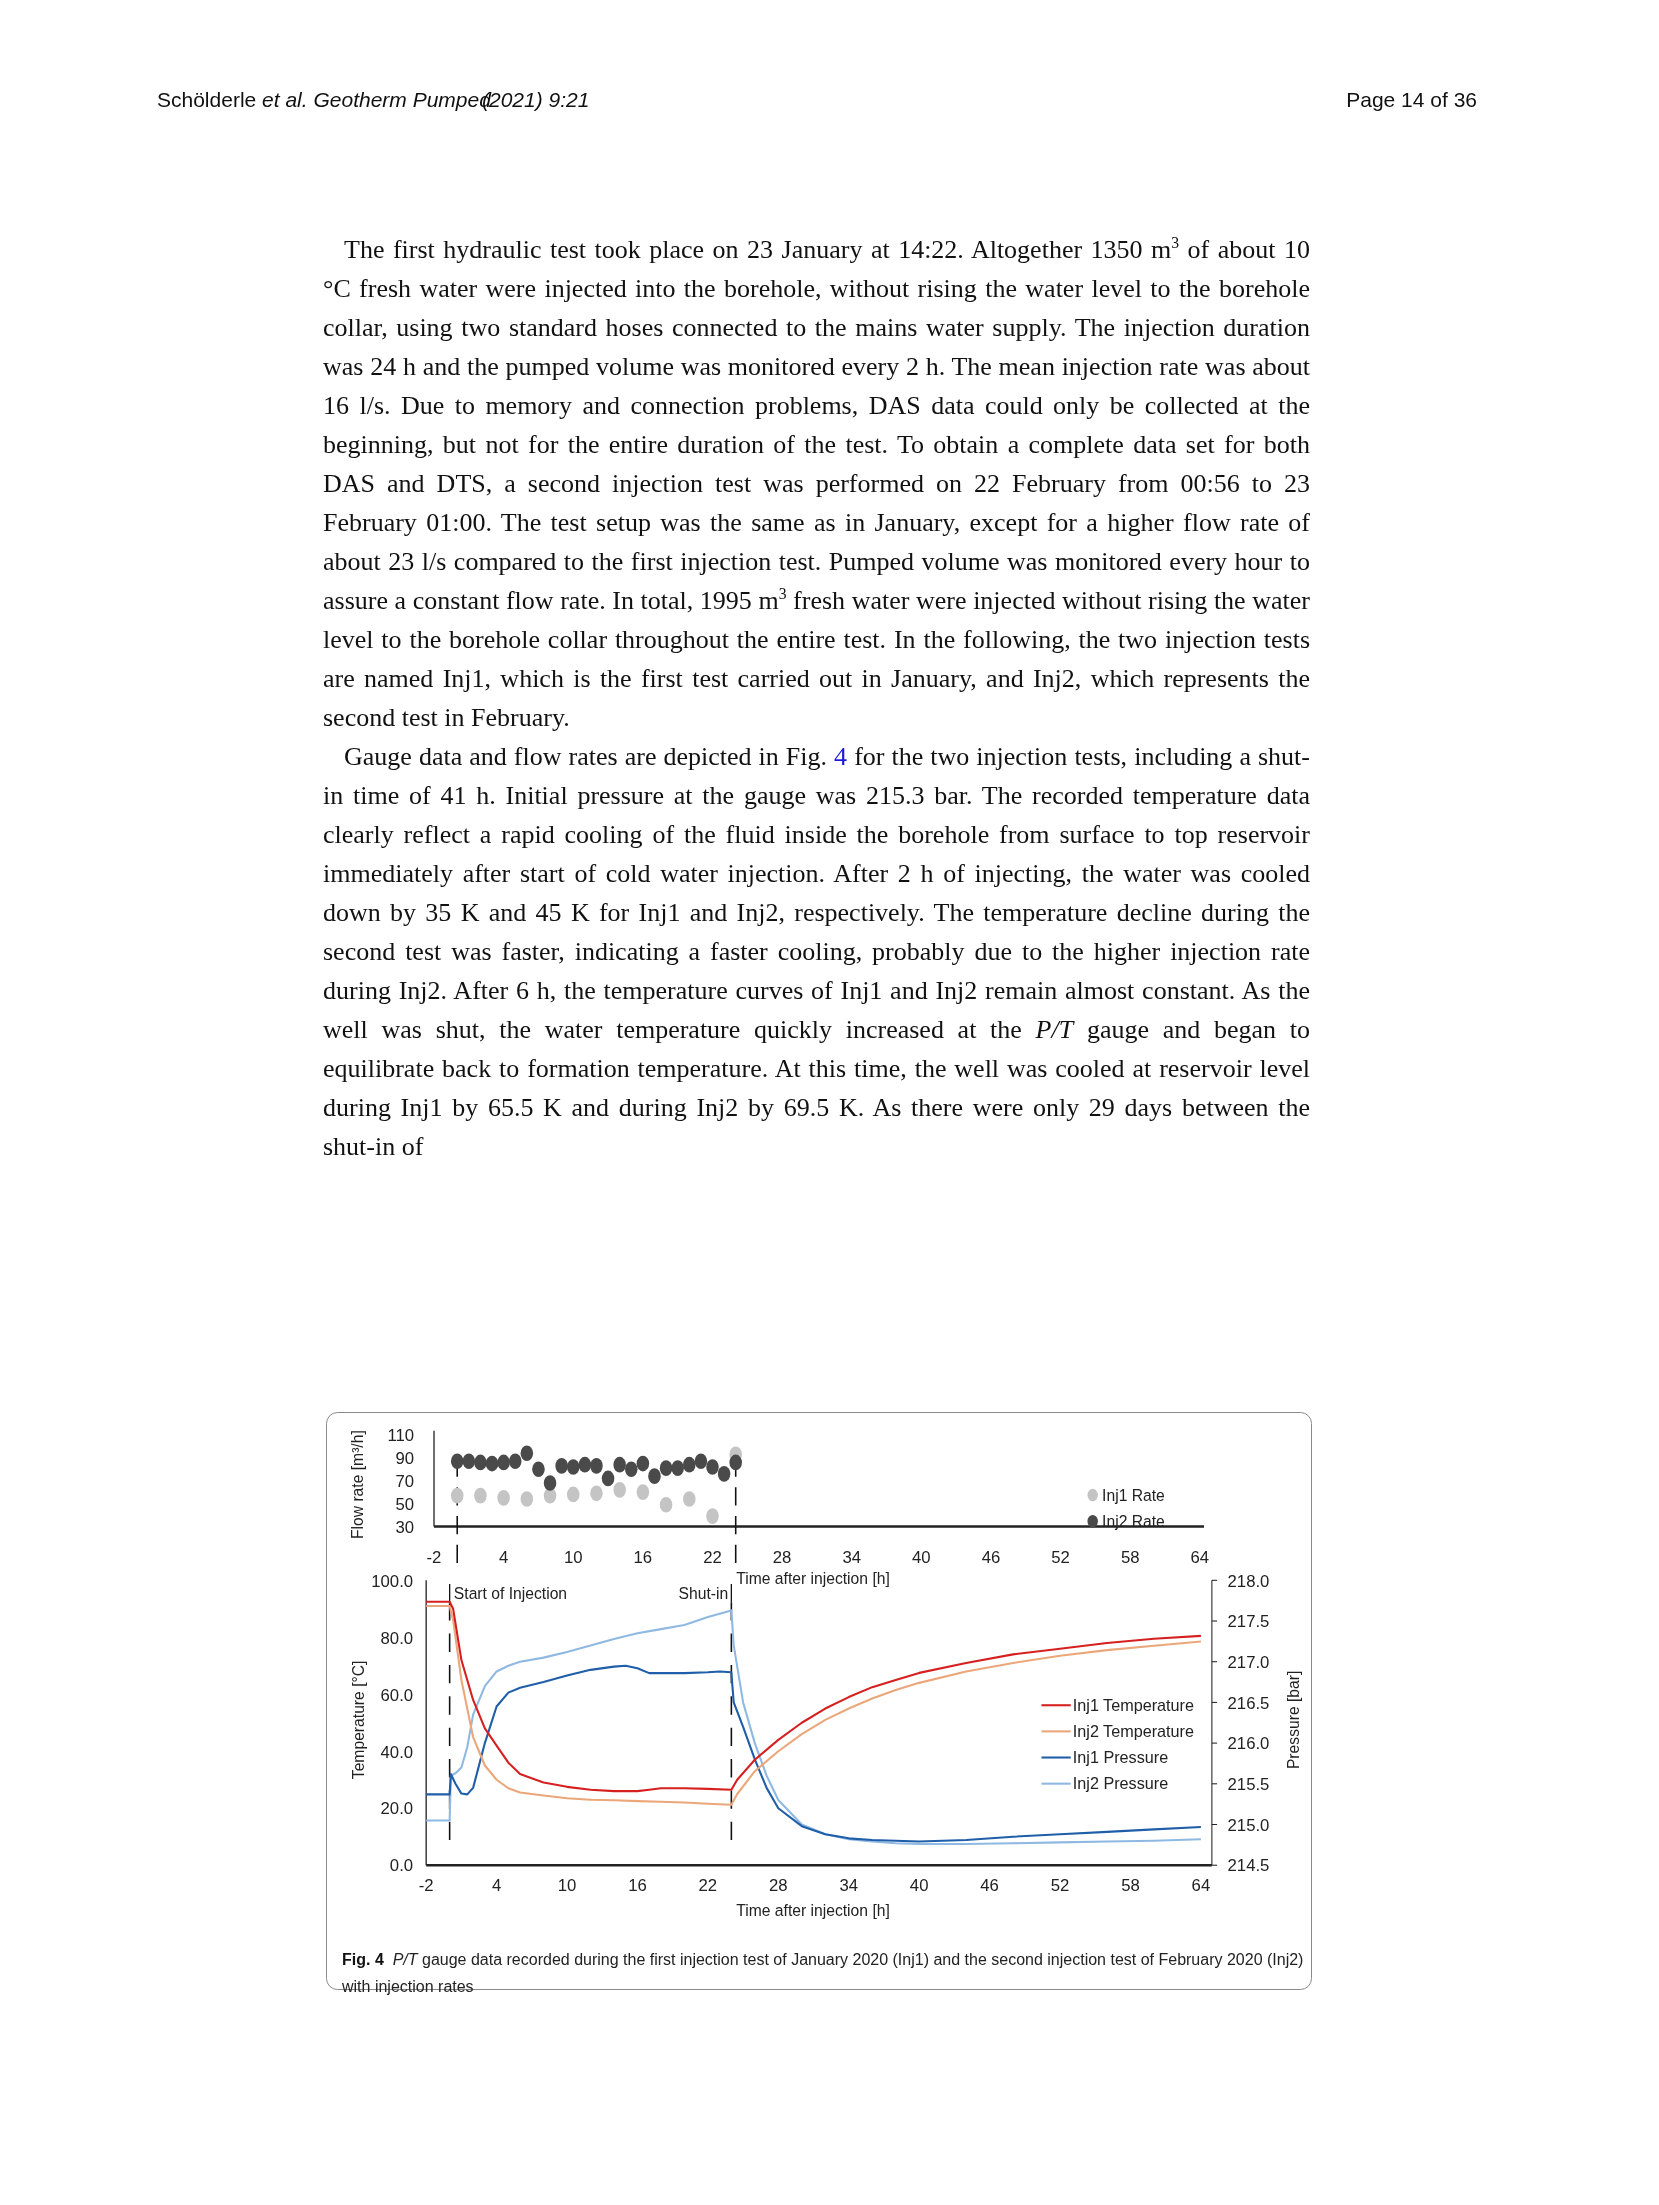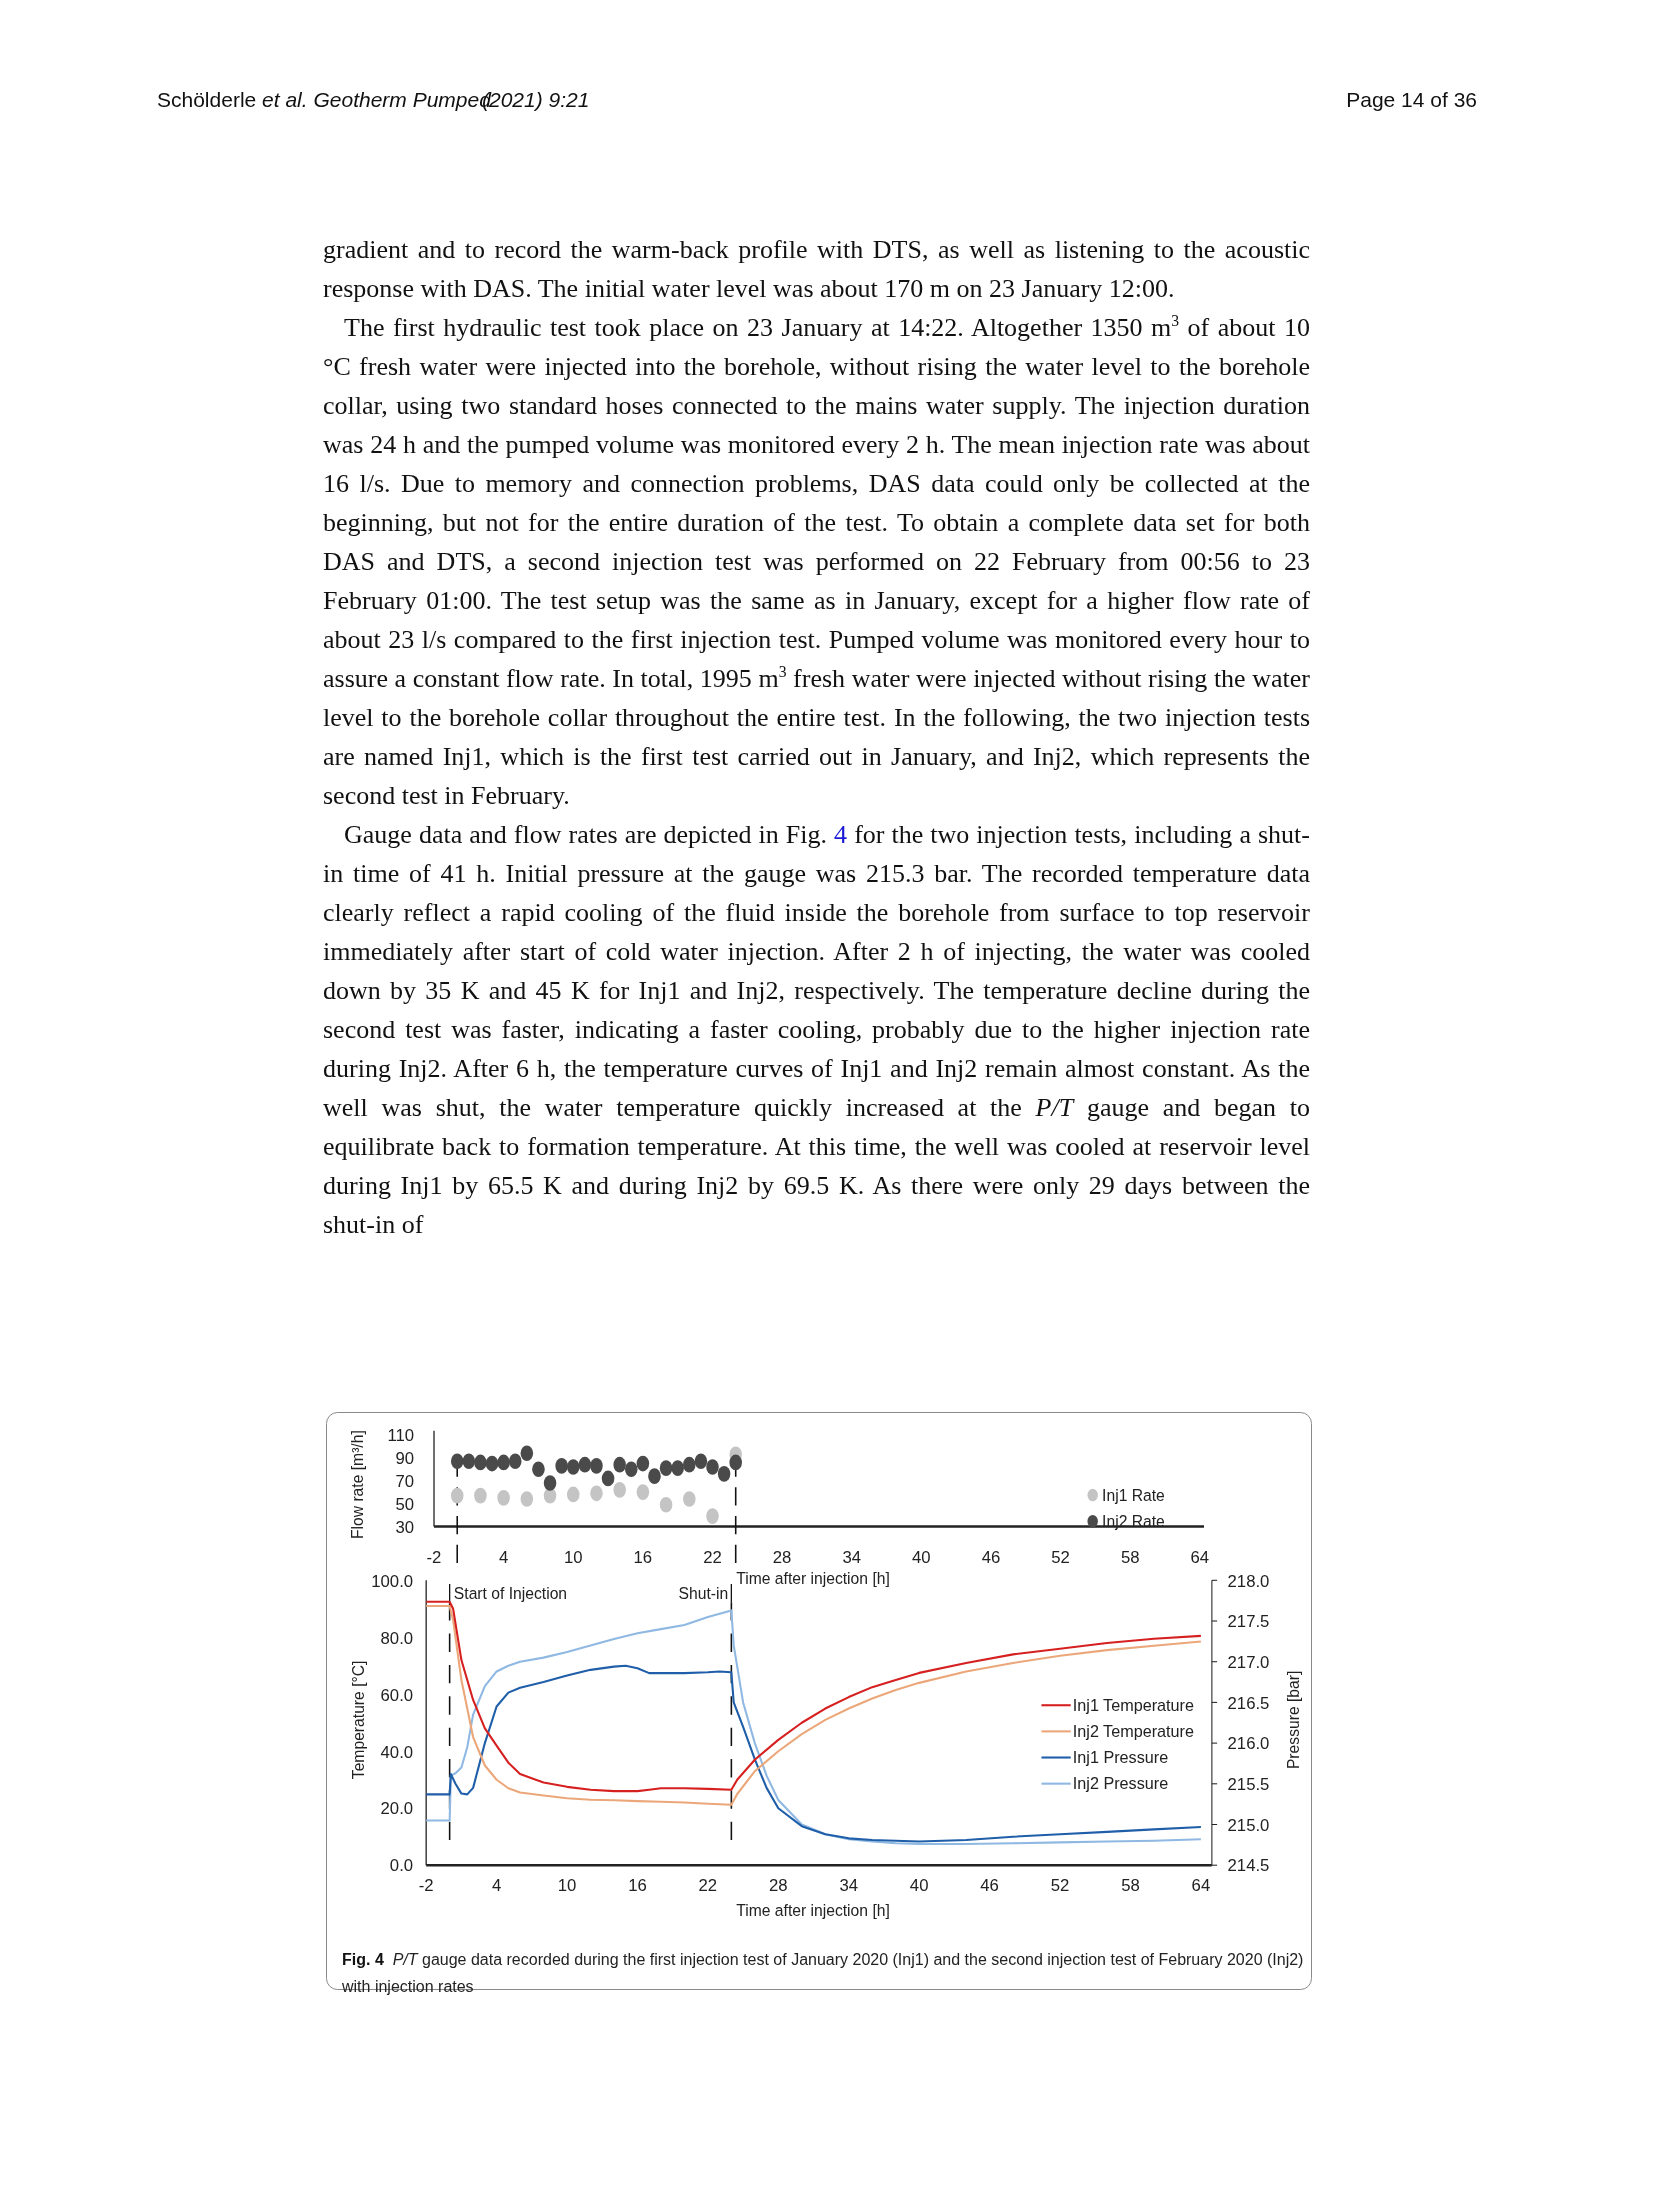--- a/index.html
+++ b/index.html
@@ -26,21 +26,20 @@
 
 <div class="hdr hdr-left">
   <span>Schölderle</span>
   <span class="it">et al.</span>
   <span class="it">Geotherm Pumped</span>
 </div>
 <div class="hdr hdr-vol">(2021) 9:21</div>
 <div class="hdr hdr-right">Page 14 of 36</div>
 
 <div class="body-text">
-  <p>gradient and to record the warm-back profile with DTS, as well as listening to the acoustic response with DAS. The initial water level was about 170 m on 23 January 12:00.</p>
   <p class="indent"><span>The first hydraulic test took place on 23 January at 14:22. Altogether 1350 m</span><sup>3</sup><span> of about 10 °C fresh water were injected into the borehole, without rising the water level to the borehole collar, using two standard hoses connected to the mains water supply. The injection duration was 24 h and the pumped volume was monitored every 2 h. The mean injection rate was about 16 l/s. Due to memory and connection problems, DAS data could only be collected at the beginning, but not for the entire duration of the test. To obtain a complete data set for both DAS and DTS, a second injection test was performed on 22 February from 00:56 to 23 February 01:00. The test setup was the same as in January, except for a higher flow rate of about 23 l/s compared to the first injection test. Pumped volume was monitored every hour to assure a constant flow rate. In total, 1995 m</span><sup>3</sup><span> fresh water were injected without rising the water level to the borehole collar throughout the entire test. In the following, the two injection tests are named Inj1, which is the first test carried out in January, and Inj2, which represents the second test in February.</span></p>
   <p class="indent"><span>Gauge data and flow rates are depicted in Fig. </span><span class="link">4</span><span> for the two injection tests, including a shut-in time of 41 h. Initial pressure at the gauge was 215.3 bar. The recorded temperature data clearly reflect a rapid cooling of the fluid inside the borehole from surface to top reservoir immediately after start of cold water injection. After 2 h of injecting, the water was cooled down by 35 K and 45 K for Inj1 and Inj2, respectively. The temperature decline during the second test was faster, indicating a faster cooling, probably due to the higher injection rate during Inj2. After 6 h, the temperature curves of Inj1 and Inj2 remain almost constant. As the well was shut, the water temperature quickly increased at the </span><span class="it">P/T</span><span> gauge and began to equilibrate back to formation temperature. At this time, the well was cooled at reservoir level during Inj1 by 65.5 K and during Inj2 by 69.5 K. As there were only 29 days between the shut-in of</span></p>
 </div>
 
 <div class="figbox"></div>
 
 <svg id="fig" style="position:absolute;left:0;top:0;" width="1660" height="2205" xmlns="http://www.w3.org/2000/svg" viewBox="0 0 3175 4218">
   <g id="top-chart">
       <line x1="830" y1="2737" x2="830" y2="2920" stroke="#222" stroke-width="2.5"></line>
       <line x1="830" y1="2920" x2="2303" y2="2920" stroke="#222" stroke-width="5"></line>

